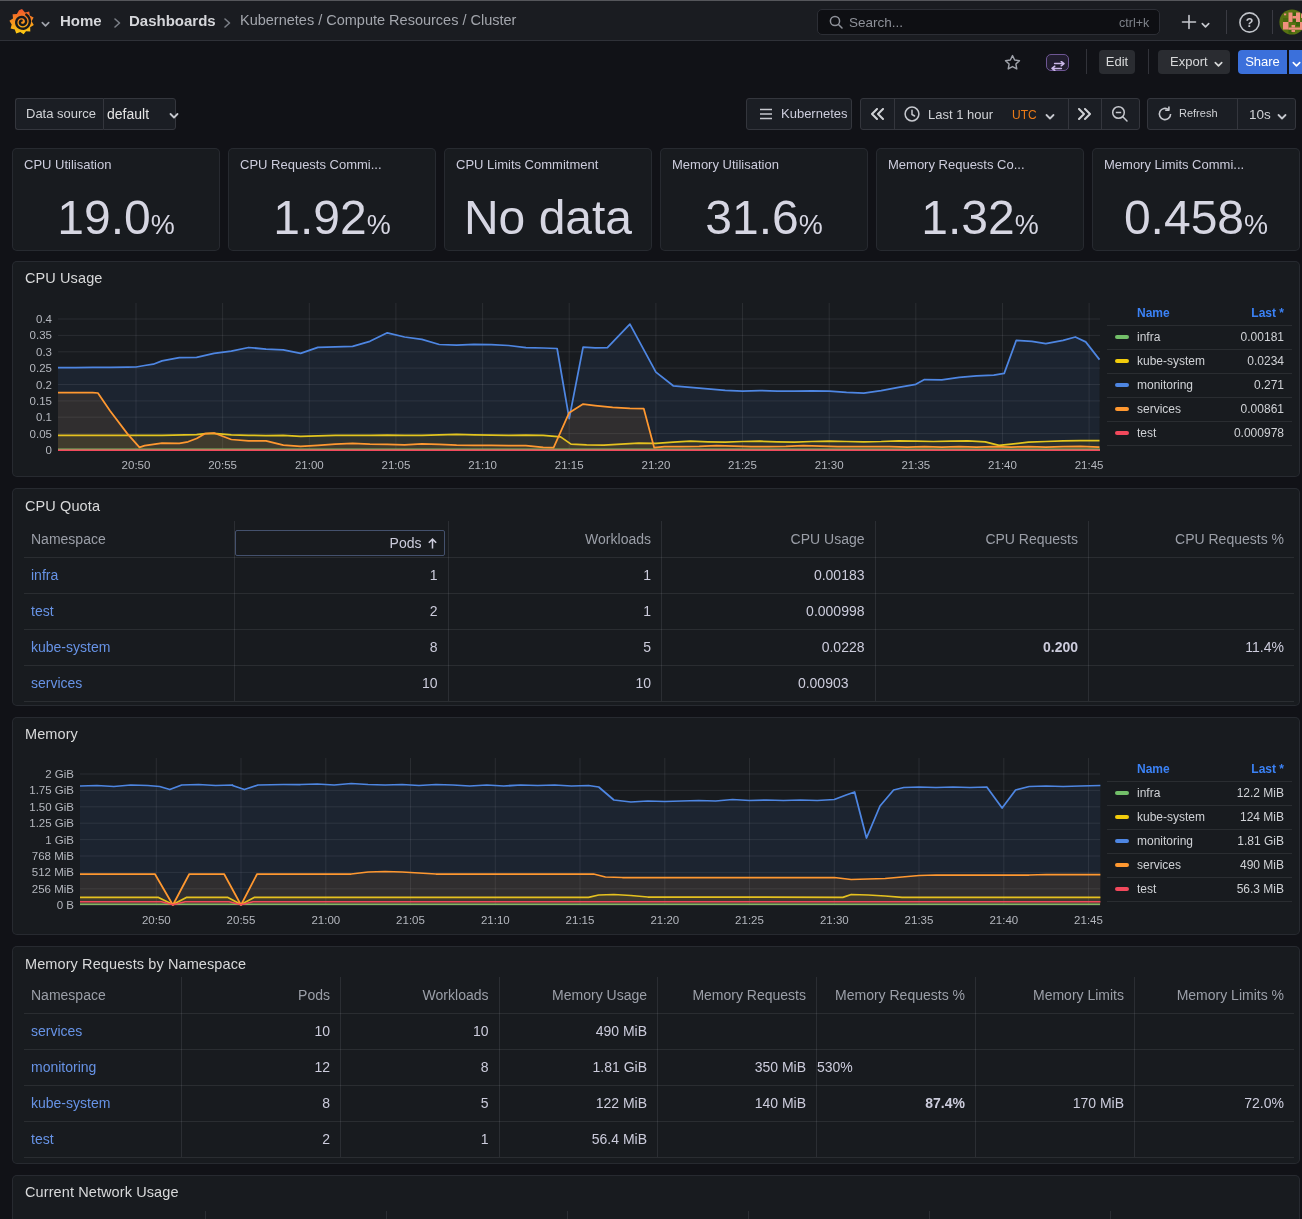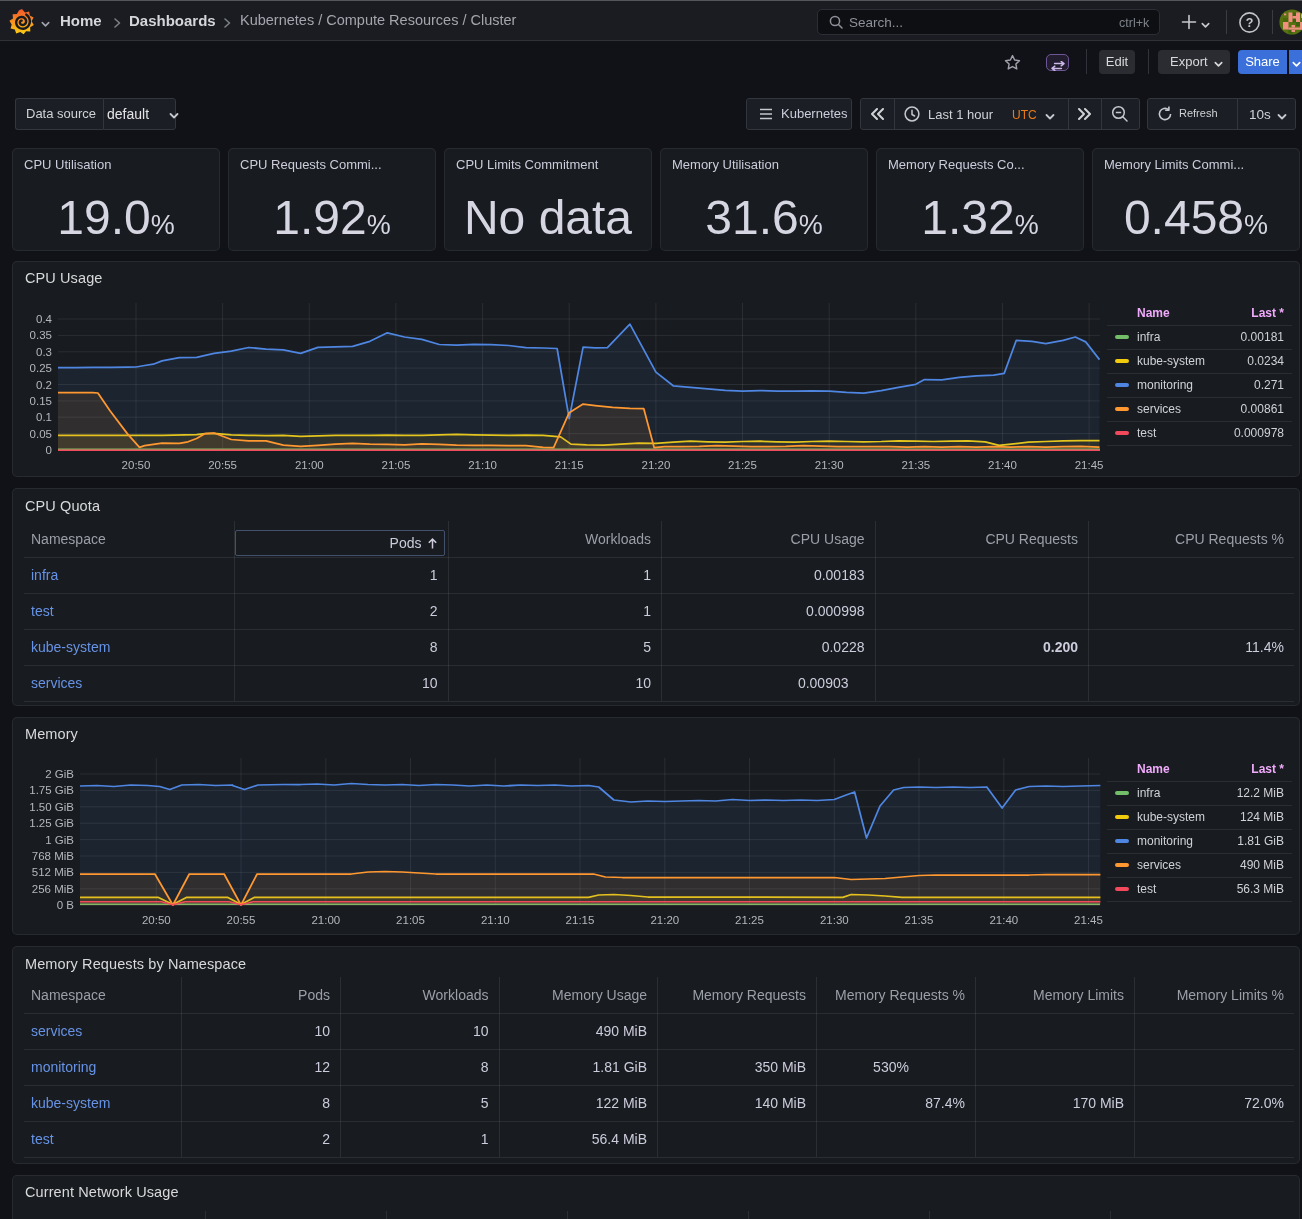--- a/index.html
+++ b/index.html
@@ -6,21 +6,21 @@
 .topbar{position:absolute;left:0;top:0;width:1302px;height:41px;background:#1a1c21;border-bottom:1px solid rgba(204,204,220,0.12)}
 .topline{position:absolute;left:0;top:0;width:1302px;height:1px;background:#55565b}
 .crumb{position:absolute;top:12px;font-size:14.5px;color:#d5d6da}
 .crumb2{color:#a3a6ad}
 .search{position:absolute;left:817px;top:9px;width:343px;height:26px;background:#0e0f13;border:1px solid #2c2e35;border-radius:5px}
 .panel{position:absolute;background:#181b1f;border:1px solid rgba(204,204,220,0.09);border-radius:5px}
 .ptitle{position:absolute;font-size:14.5px;font-weight:500;color:#d8d9da;letter-spacing:0.1px}
 .stitle{position:absolute;font-size:13px;font-weight:500;color:#ccccdc;white-space:nowrap}
 .bigv{position:absolute;color:#d6d6e2;font-weight:500;text-align:center;white-space:nowrap}
 .ax{font-size:11.5px;fill:#b4b7be;font-family:"Liberation Sans",sans-serif}
-.lgh{position:absolute;font-size:12px;font-weight:700;color:#f0abfc;height:16px;line-height:16px}
+.lgh{position:absolute;font-size:12px;font-weight:700;color:#3b82f6;height:16px;line-height:16px}
 .ln{position:absolute;font-size:12px;color:#d0d2d6;height:16px;line-height:16px}
 .lv{position:absolute;font-size:12px;color:#d0d2d6;width:120px;text-align:right;height:16px;line-height:16px}
 .sw{position:absolute;width:14px;height:4px;border-radius:2px}
 .lsep{position:absolute;left:1107px;width:185px;height:1px;background:rgba(204,204,220,0.10)}
 .th{position:absolute;font-size:14px;color:#9b9fa8;line-height:36px;white-space:nowrap;overflow:hidden}
 .thsort{color:#ccccdc;line-height:44px !important}.sortbox{position:absolute;border:1px solid #44516d;border-radius:2px}
 .td{position:absolute;font-size:14px;color:#ccccdc;line-height:36px;white-space:nowrap}
 .tdlink{color:#6793e6}
 .hline{position:absolute;height:1px;background:rgba(204,204,220,0.10)}
 .btn2{position:absolute;height:24px;border-radius:4px;background:#2a2c31;color:#d8d9da;font-size:13px;text-align:center;line-height:24px}
@@ -390,30 +390,30 @@
 <div class="td" style="left:657.0px;top:1013px;width:159px;height:36px;border-left:1px solid rgba(204,204,220,0.11);text-align:right;padding-right:10px;"></div>
 <div class="td" style="left:816.0px;top:1013px;width:159px;height:36px;border-left:1px solid rgba(204,204,220,0.11);text-align:right;padding-right:10px;"></div>
 <div class="td" style="left:975.0px;top:1013px;width:159px;height:36px;border-left:1px solid rgba(204,204,220,0.11);text-align:right;padding-right:10px;"></div>
 <div class="td" style="left:1134.0px;top:1013px;width:160px;height:36px;border-left:1px solid rgba(204,204,220,0.11);text-align:right;padding-right:10px;"></div>
 <div class="hline" style="left:24px;top:1049px;width:1270.0px"></div>
 <div class="td tdlink" style="left:24px;top:1049px;width:157px;height:36px;padding-left:7px;">monitoring</div>
 <div class="td" style="left:181px;top:1049px;width:159px;height:36px;border-left:1px solid rgba(204,204,220,0.11);text-align:right;padding-right:10px;">12</div>
 <div class="td" style="left:340px;top:1049px;width:158.5px;height:36px;border-left:1px solid rgba(204,204,220,0.11);text-align:right;padding-right:10px;">8</div>
 <div class="td" style="left:498.5px;top:1049px;width:158.5px;height:36px;border-left:1px solid rgba(204,204,220,0.11);text-align:right;padding-right:10px;">1.81 GiB</div>
 <div class="td" style="left:657.0px;top:1049px;width:159px;height:36px;border-left:1px solid rgba(204,204,220,0.11);text-align:right;padding-right:10px;">350 MiB</div>
-<div class="td" style="left:816.0px;top:1049px;width:159px;height:36px;border-left:1px solid rgba(204,204,220,0.11);text-align:center;padding-right:10px;">530%</div>
+<div class="td" style="left:816.0px;top:1049px;width:159px;height:36px;border-left:1px solid rgba(204,204,220,0.11);text-align:left;padding-right:10px;">530%</div>
 <div class="td" style="left:975.0px;top:1049px;width:159px;height:36px;border-left:1px solid rgba(204,204,220,0.11);text-align:right;padding-right:10px;"></div>
 <div class="td" style="left:1134.0px;top:1049px;width:160px;height:36px;border-left:1px solid rgba(204,204,220,0.11);text-align:right;padding-right:10px;"></div>
 <div class="hline" style="left:24px;top:1085px;width:1270.0px"></div>
 <div class="td tdlink" style="left:24px;top:1085px;width:157px;height:36px;padding-left:7px;">kube-system</div>
 <div class="td" style="left:181px;top:1085px;width:159px;height:36px;border-left:1px solid rgba(204,204,220,0.11);text-align:right;padding-right:10px;">8</div>
 <div class="td" style="left:340px;top:1085px;width:158.5px;height:36px;border-left:1px solid rgba(204,204,220,0.11);text-align:right;padding-right:10px;">5</div>
 <div class="td" style="left:498.5px;top:1085px;width:158.5px;height:36px;border-left:1px solid rgba(204,204,220,0.11);text-align:right;padding-right:10px;">122 MiB</div>
 <div class="td" style="left:657.0px;top:1085px;width:159px;height:36px;border-left:1px solid rgba(204,204,220,0.11);text-align:right;padding-right:10px;">140 MiB</div>
-<div class="td" style="left:816.0px;top:1085px;width:159px;height:36px;border-left:1px solid rgba(204,204,220,0.11);text-align:right;padding-right:10px;">87.4%</div>
+<div class="td" style="left:816.0px;top:1085px;width:159px;height:36px;border-left:1px solid rgba(204,204,220,0.11);text-align:right;padding-right:10px;font-weight:bold;">87.4%</div>
 <div class="td" style="left:975.0px;top:1085px;width:159px;height:36px;border-left:1px solid rgba(204,204,220,0.11);text-align:right;padding-right:10px;">170 MiB</div>
 <div class="td" style="left:1134.0px;top:1085px;width:160px;height:36px;border-left:1px solid rgba(204,204,220,0.11);text-align:right;padding-right:10px;">72.0%</div>
 <div class="hline" style="left:24px;top:1121px;width:1270.0px"></div>
 <div class="td tdlink" style="left:24px;top:1121px;width:157px;height:36px;padding-left:7px;">test</div>
 <div class="td" style="left:181px;top:1121px;width:159px;height:36px;border-left:1px solid rgba(204,204,220,0.11);text-align:right;padding-right:10px;">2</div>
 <div class="td" style="left:340px;top:1121px;width:158.5px;height:36px;border-left:1px solid rgba(204,204,220,0.11);text-align:right;padding-right:10px;">1</div>
 <div class="td" style="left:498.5px;top:1121px;width:158.5px;height:36px;border-left:1px solid rgba(204,204,220,0.11);text-align:right;padding-right:10px;">56.4 MiB</div>
 <div class="td" style="left:657.0px;top:1121px;width:159px;height:36px;border-left:1px solid rgba(204,204,220,0.11);text-align:right;padding-right:10px;"></div>
 <div class="td" style="left:816.0px;top:1121px;width:159px;height:36px;border-left:1px solid rgba(204,204,220,0.11);text-align:right;padding-right:10px;"></div>
 <div class="td" style="left:975.0px;top:1121px;width:159px;height:36px;border-left:1px solid rgba(204,204,220,0.11);text-align:right;padding-right:10px;"></div>

